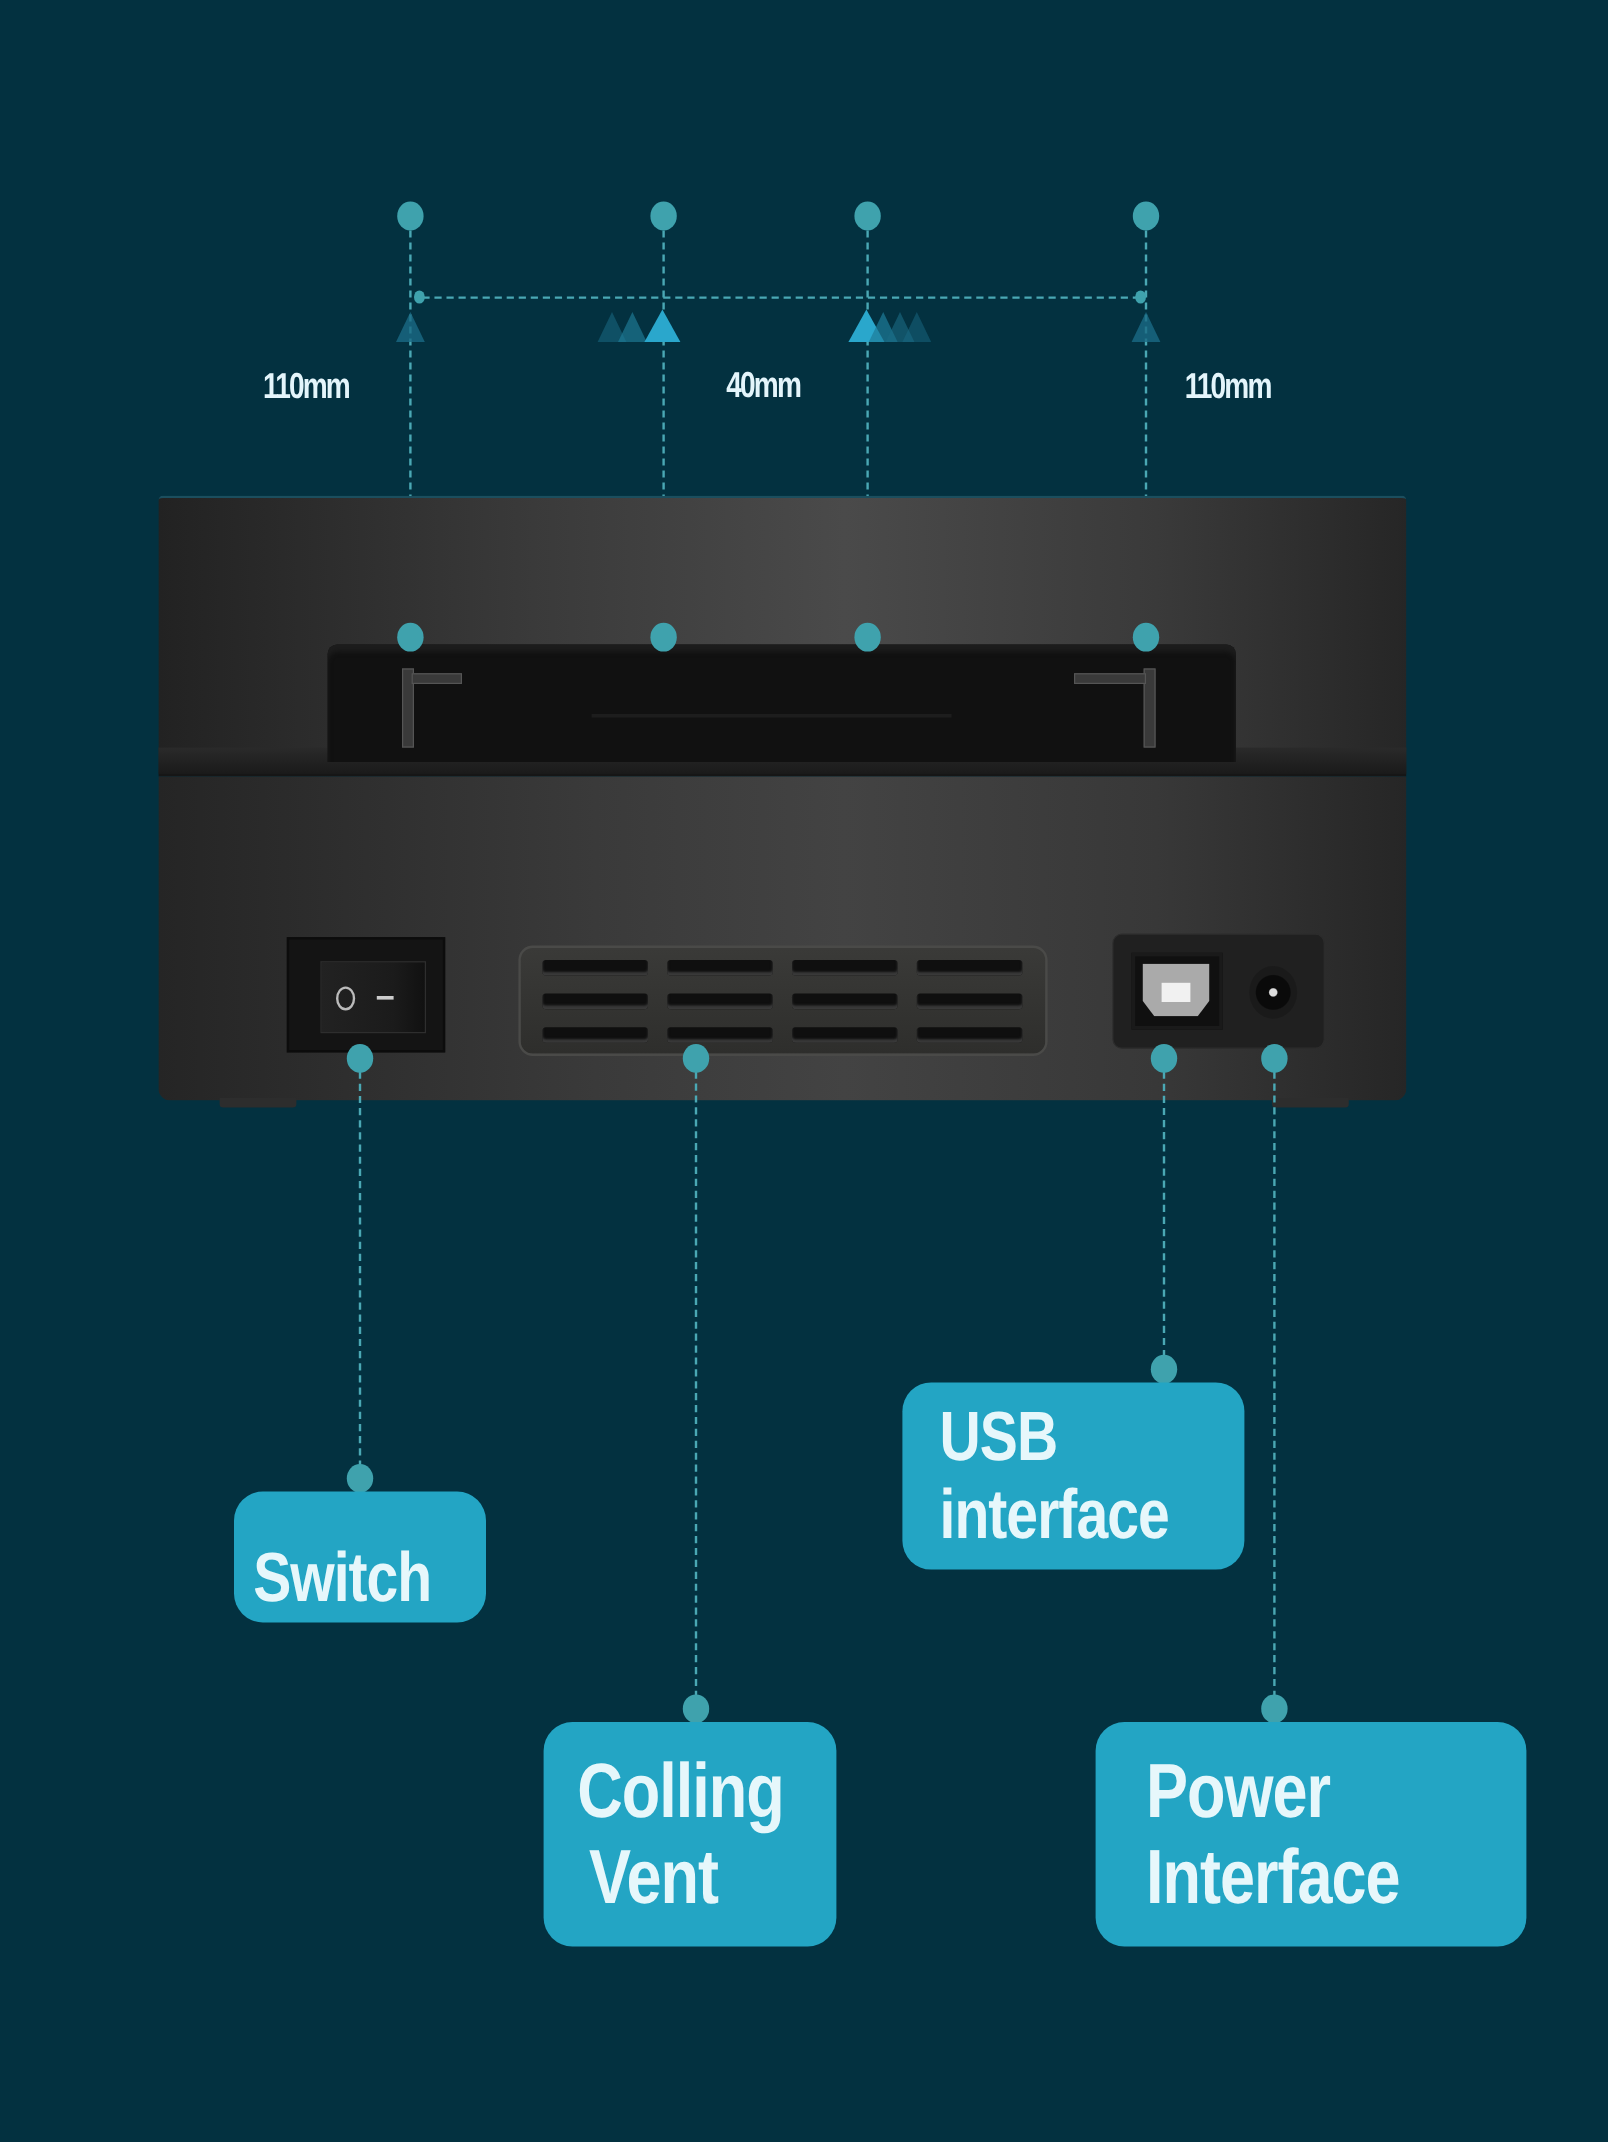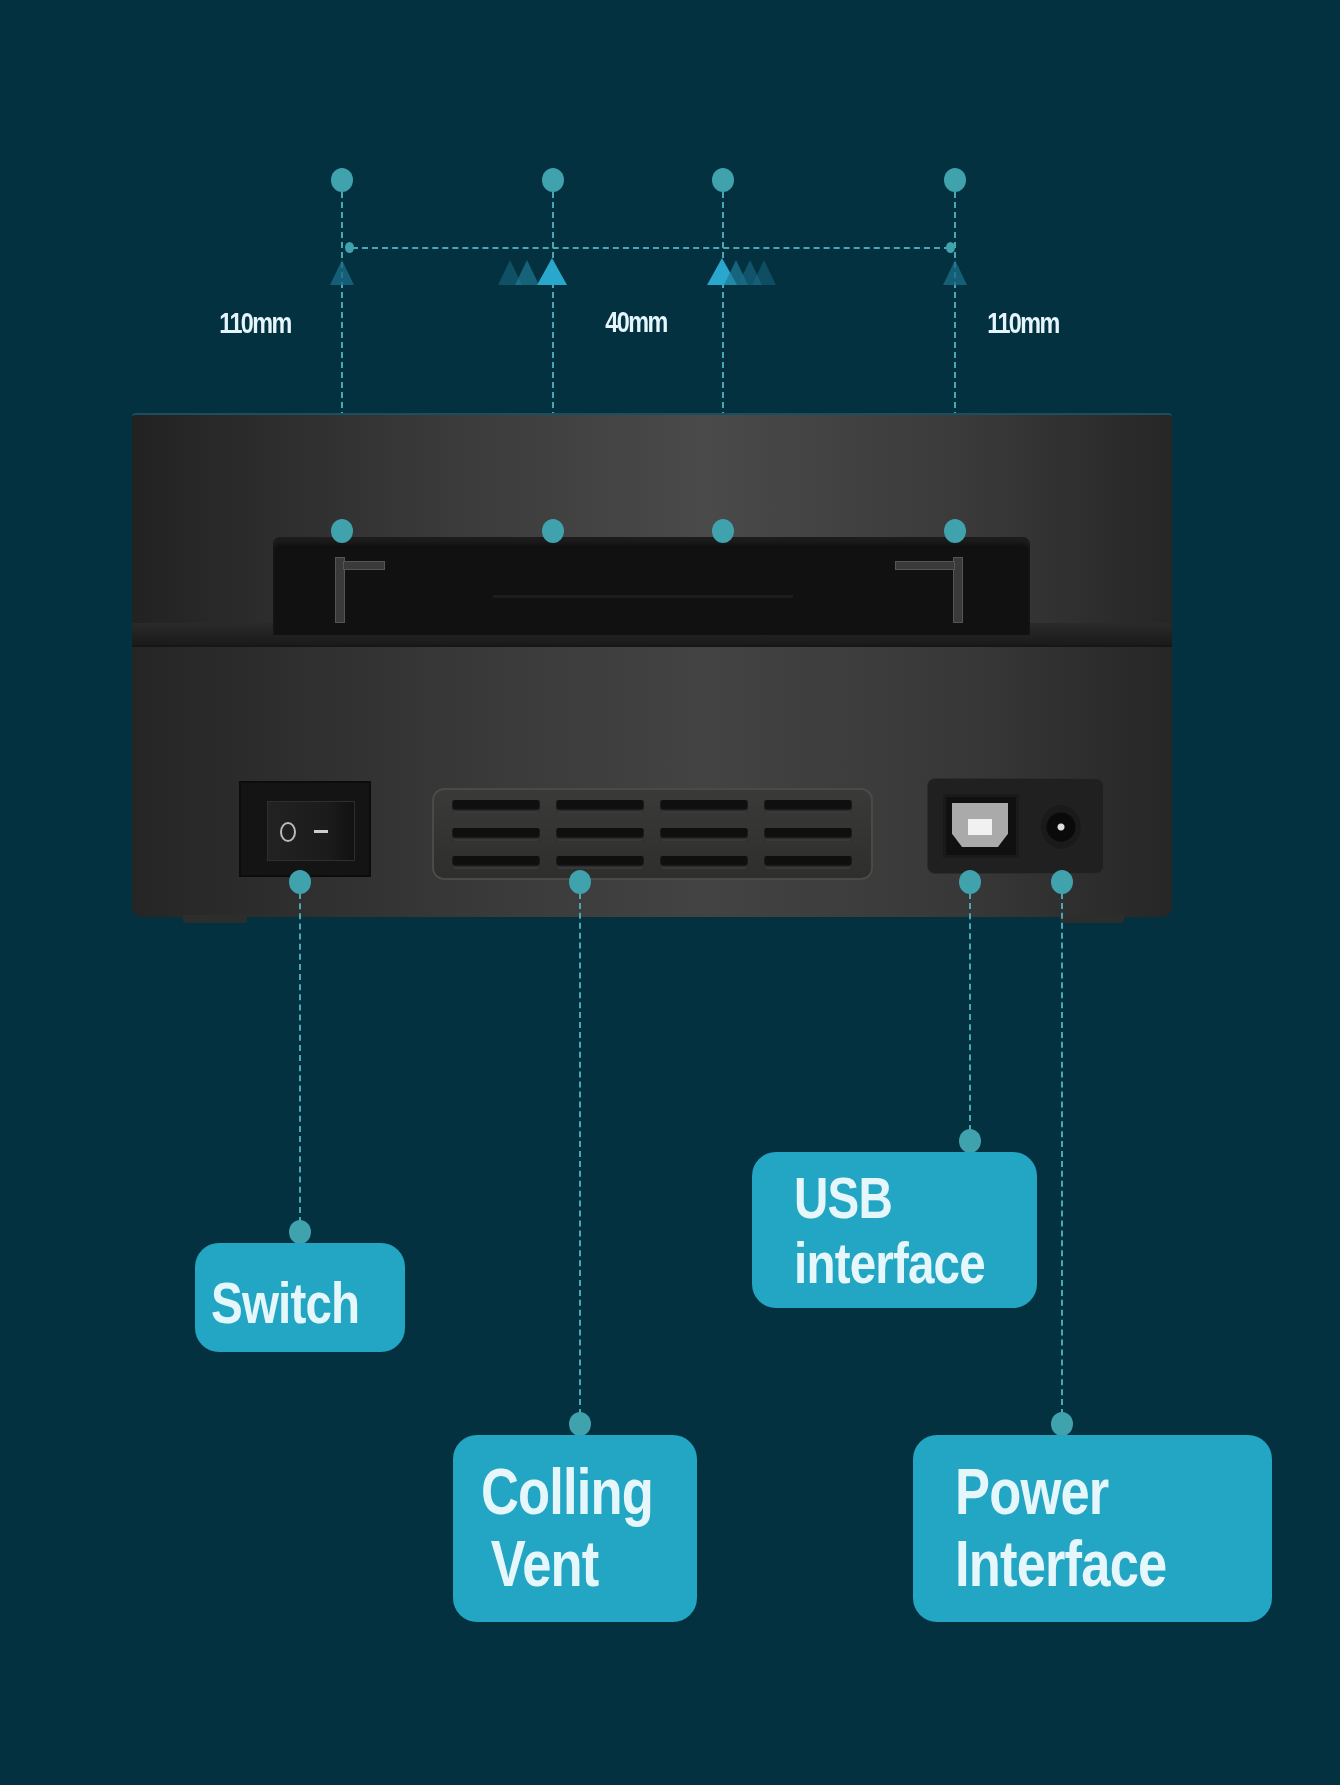--- a/index.html
+++ b/index.html
@@ -217,25 +217,25 @@
 <div class="dot" style="left:300px;top:882px;"></div>
 <div class="dot" style="left:580px;top:882px;"></div>
 <div class="dot" style="left:970px;top:882px;"></div>
 <div class="dot" style="left:1062px;top:882px;"></div>
 
 <div class="dot" style="left:300px;top:1232px;"></div>
 <div class="dot" style="left:970px;top:1141px;"></div>
 <div class="dot" style="left:580px;top:1424px;"></div>
 <div class="dot" style="left:1062px;top:1424px;"></div>
 
-<div class="callout" style="left:195px;top:1243px;width:210px;height:109px;padding:28px 0 0 16px;font-size:58px;">
+<div class="callout" style="left:195px;top:1243px;width:210px;height:109px;padding:40px 0 0 16px;font-size:58px;">
   <span>Switch</span>
 </div>
 
-<div class="callout" style="left:752px;top:1152px;width:285px;height:156px;padding:14px 0 0 42px;font-size:58px;">
+<div class="callout" style="left:752px;top:1152px;width:285px;height:156px;padding:14px 0 0 31px;font-size:58px;">
   <span>USB</span>
   <span>interface</span>
 </div>
 
 <div class="callout" style="left:453px;top:1435px;width:244px;height:187px;padding:22px 0 0 28px;font-size:64px;">
   <span>Colling</span>
   <span style="padding-left:12px;">Vent</span>
 </div>
 
 <div class="callout" style="left:913px;top:1435px;width:359px;height:187px;padding:22px 0 0 42px;font-size:64px;">

